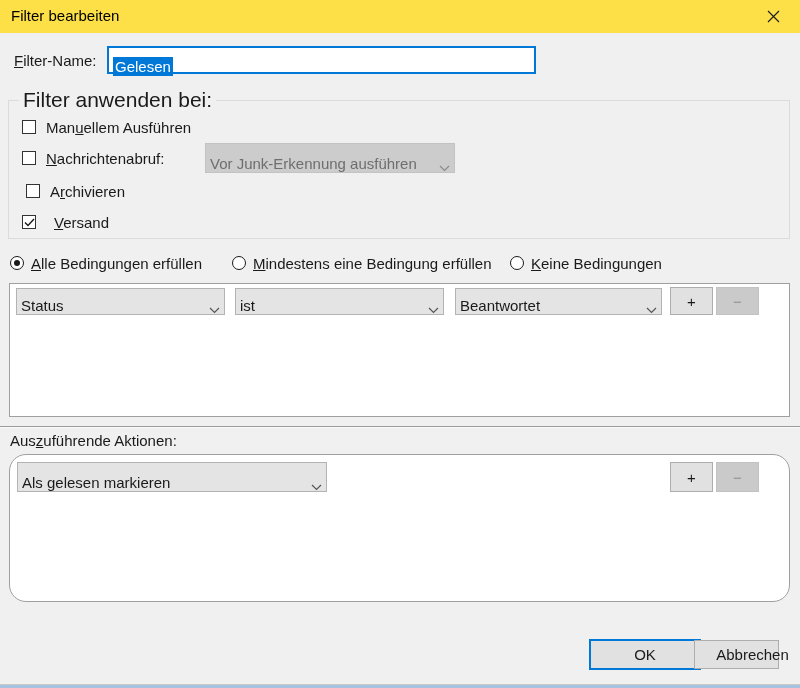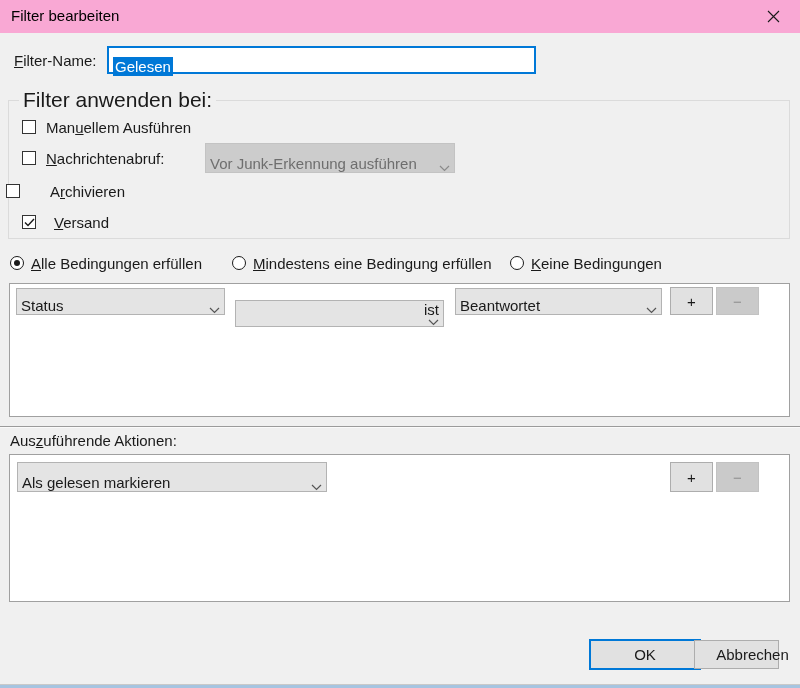--- a/index.html
+++ b/index.html
@@ -1,21 +1,21 @@
 <!DOCTYPE html>
 <html><head>
 <meta charset="utf-8">
 <style>
   * { margin:0; padding:0; box-sizing:border-box; }
   html,body { width:800px; height:688px; }
   body { font-family:"Liberation Sans", sans-serif; font-size:15px; color:#1a1a1a; background:#fff; }
   .dialog { position:relative; width:800px; height:688px; background:#f0f0f0; overflow:hidden; }
 
   
-  .titlebar { position:absolute; left:0; top:0; width:800px; height:33px; background:#f9a8d4; }
+  .titlebar { position:absolute; left:0; top:0; width:800px; height:33px; background:#fde047; }
   .title-text { position:absolute; left:11px; top:7px; font-size:15px; color:#000; }
   .close-btn { position:absolute; right:8px; top:3px; width:38px; height:27px; display:flex; align-items:center; justify-content:center; cursor:default; background:transparent; border:none; }
 
   
   .name-label { position:absolute; left:14px; top:52px; }
   .text-input { position:absolute; left:107px; top:46px; width:429px; height:28px; background:#ffffff; border:2px solid #0078d7; display:flex; align-items:center; padding-left:4px; }
   .selected-text { background:#0078d7; color:#ffffff; padding:1px 2px;margin-top:13px; }
 
   
   fieldset.group { position:absolute; left:8px; top:88px; width:782px; height:151px; border:1px solid #dbdbdb; }
@@ -32,21 +32,21 @@
   .dropdown .chev { flex:none; margin-left:6px; }
 
   
   .radio-opt { position:absolute; top:254px; display:flex; align-items:center; height:18px; }
   .radio { width:14px; height:14px; border:1px solid #1a1a1a; border-radius:50%; background:#fff; margin-right:7px; position:relative; flex:none; }
   .radio.on::after { content:""; position:absolute; left:3px; top:3px; width:6px; height:6px; border-radius:50%; background:#1a1a1a; }
 
   
   .panel { position:absolute; left:9px; width:781px; background:#ffffff; border:1px solid #a0a0a0; }
   .panel.conditions { top:283px; height:134px; }
-  .panel.actions-panel { top:454px; height:148px; }
+  .panel.actions-panel { top:454px; height:148px;border-radius:17px; }
 
   .sq-btn { position:absolute; width:43px; height:28px; background:#e1e1e1; border:1px solid #adadad; font-size:15px; color:#1a1a1a; display:flex; align-items:center; justify-content:center; font-family:"Liberation Sans", sans-serif; }
   .sq-btn.disabled { background:#cacaca; border-color:#c2c2c2; color:#8f8f8f; }
 
   .splitter { position:absolute; left:0; top:426px; width:800px; height:2px; border-top:1px solid #9b9b9b; background:#fafafa; }
   .actions-label { position:absolute; left:10px; top:432px; }
 
   
   .btn { position:absolute; background:#e1e1e1; font-size:15px; color:#1a1a1a; display:flex; align-items:center; justify-content:center; font-family:"Liberation Sans", sans-serif; }
   .ok-btn { left:589px; top:639px; width:112px; height:31px; border:2px solid #0078d7; }
@@ -93,21 +93,21 @@
     <label><u>N</u>achrichtenabruf:</label>
   </div>
 
   <div class="dropdown disabled" style="left:205px; top:143px; width:250px; height:30px;">
     <span class="dd-text">Vor Junk-Erkennung ausführen</span>
     <svg class="chev" width="11" height="7" viewBox="0 0 11 7">
         <path d="M1 1 L5.5 5.5 L10 1" stroke="#8a8a8a" stroke-width="1.2" fill="none"></path>
       </svg>
   </div>
 
-  <div class="cb-row" style="left:6px; top:181px;gap:20px;">
+  <div class="cb-row" style="left:26px; top:181px;">
     <span class="checkbox">
       
     </span>
     <label>A<u>r</u>chivieren</label>
   </div>
 
   <div class="cb-row" style="left:22px; top:212px;gap:8px;">
     <span class="checkbox on">
       <svg width="11" height="9" viewBox="0 0 11 9">
           <path d="M1 4.5 L4 7.5 L10 1" stroke="#1a1a1a" stroke-width="1.4" fill="none"></path>
@@ -129,21 +129,21 @@
     <label><u>K</u>eine Bedingungen</label>
   </div>
 
   <div class="panel conditions">
     <div class="dropdown" style="left:6px; top:4px; width:209px; height:27px;">
       <span class="dd-text">Status</span>
       <svg class="chev" width="11" height="7" viewBox="0 0 11 7">
           <path d="M1 1 L5.5 5.5 L10 1" stroke="#555" stroke-width="1.2" fill="none"></path>
         </svg>
     </div>
-    <div class="dropdown" style="left:225px; top:16px; width:209px; height:27px;flex-direction:column;">
+    <div class="dropdown" style="left:225px; top:4px; width:209px; height:27px;">
       <span class="dd-text">ist</span>
       <svg class="chev" width="11" height="7" viewBox="0 0 11 7">
           <path d="M1 1 L5.5 5.5 L10 1" stroke="#555" stroke-width="1.2" fill="none"></path>
         </svg>
     </div>
     <div class="dropdown" style="left:445px; top:4px; width:207px; height:27px;">
       <span class="dd-text">Beantwortet</span>
       <svg class="chev" width="11" height="7" viewBox="0 0 11 7">
           <path d="M1 1 L5.5 5.5 L10 1" stroke="#555" stroke-width="1.2" fill="none"></path>
         </svg>

